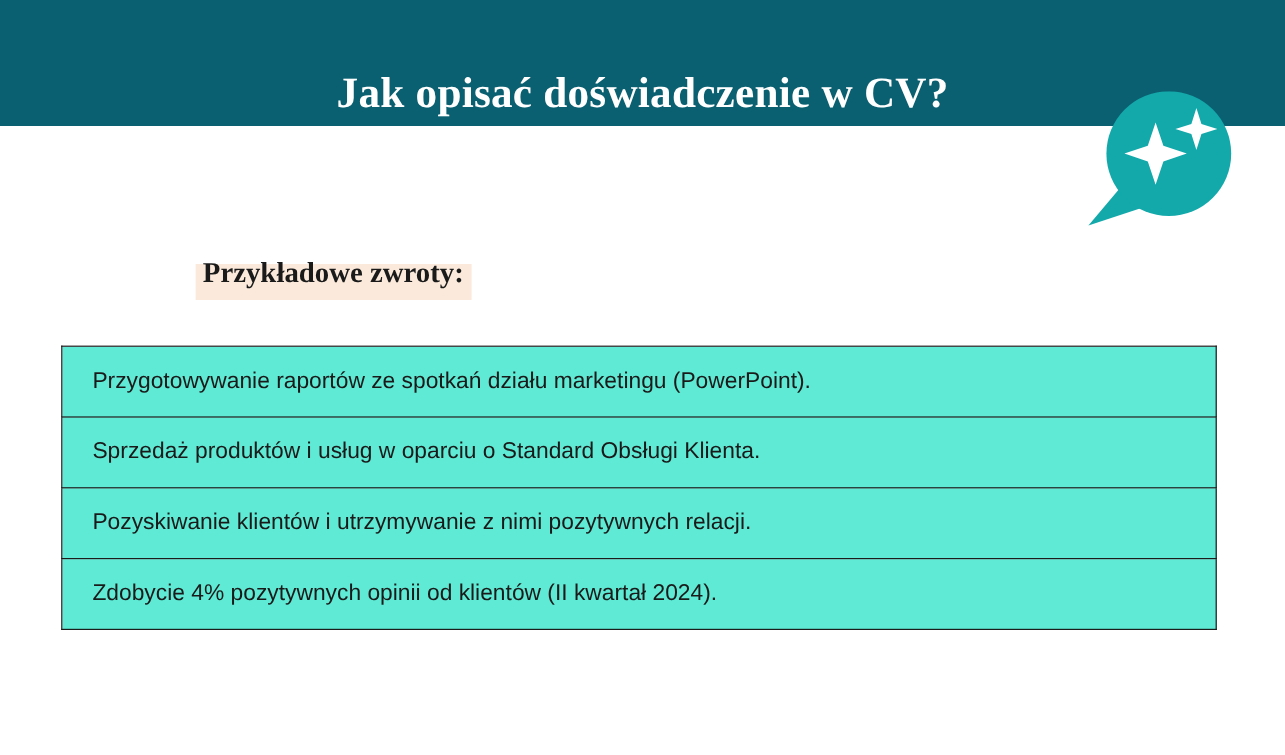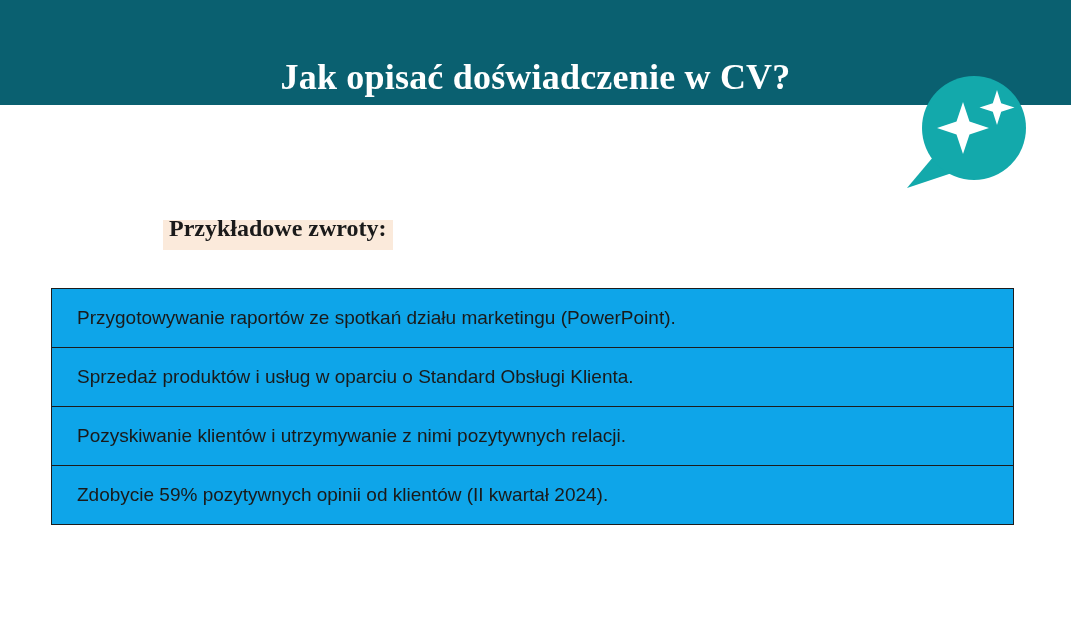--- a/index.html
+++ b/index.html
@@ -103,21 +103,21 @@
   }
   .phrase-table td {
     border: 1px solid #1c1c1c;
     height: 58px;
     padding: 0 0 0 25px;
     font-family: "Liberation Sans", sans-serif;
     font-size: 19px;
     color: #1a1a1a;
     vertical-align: middle;
     white-space: nowrap;
-    background: #0ea5e9;
+    background: #5eead4;
   }
 
   
   .logo {
     position: absolute;
     left: 877px;
     top: 580px;
     height: 30px;
     display: flex;
     align-items: flex-end;
@@ -177,19 +177,19 @@
       <tr>
         <td>Przygotowywanie raportów ze spotkań działu marketingu (PowerPoint).</td>
       </tr>
       <tr>
         <td>Sprzedaż produktów i usług w oparciu o Standard Obsługi Klienta.</td>
       </tr>
       <tr>
         <td>Pozyskiwanie klientów i utrzymywanie z nimi pozytywnych relacji.</td>
       </tr>
       <tr>
-        <td>Zdobycie 59% pozytywnych opinii od klientów (II kwartał 2024).</td>
+        <td>Zdobycie 4% pozytywnych opinii od klientów (II kwartał 2024).</td>
       </tr>
     </tbody>
   </table>
 
 
 </div>
 
 </body></html>

